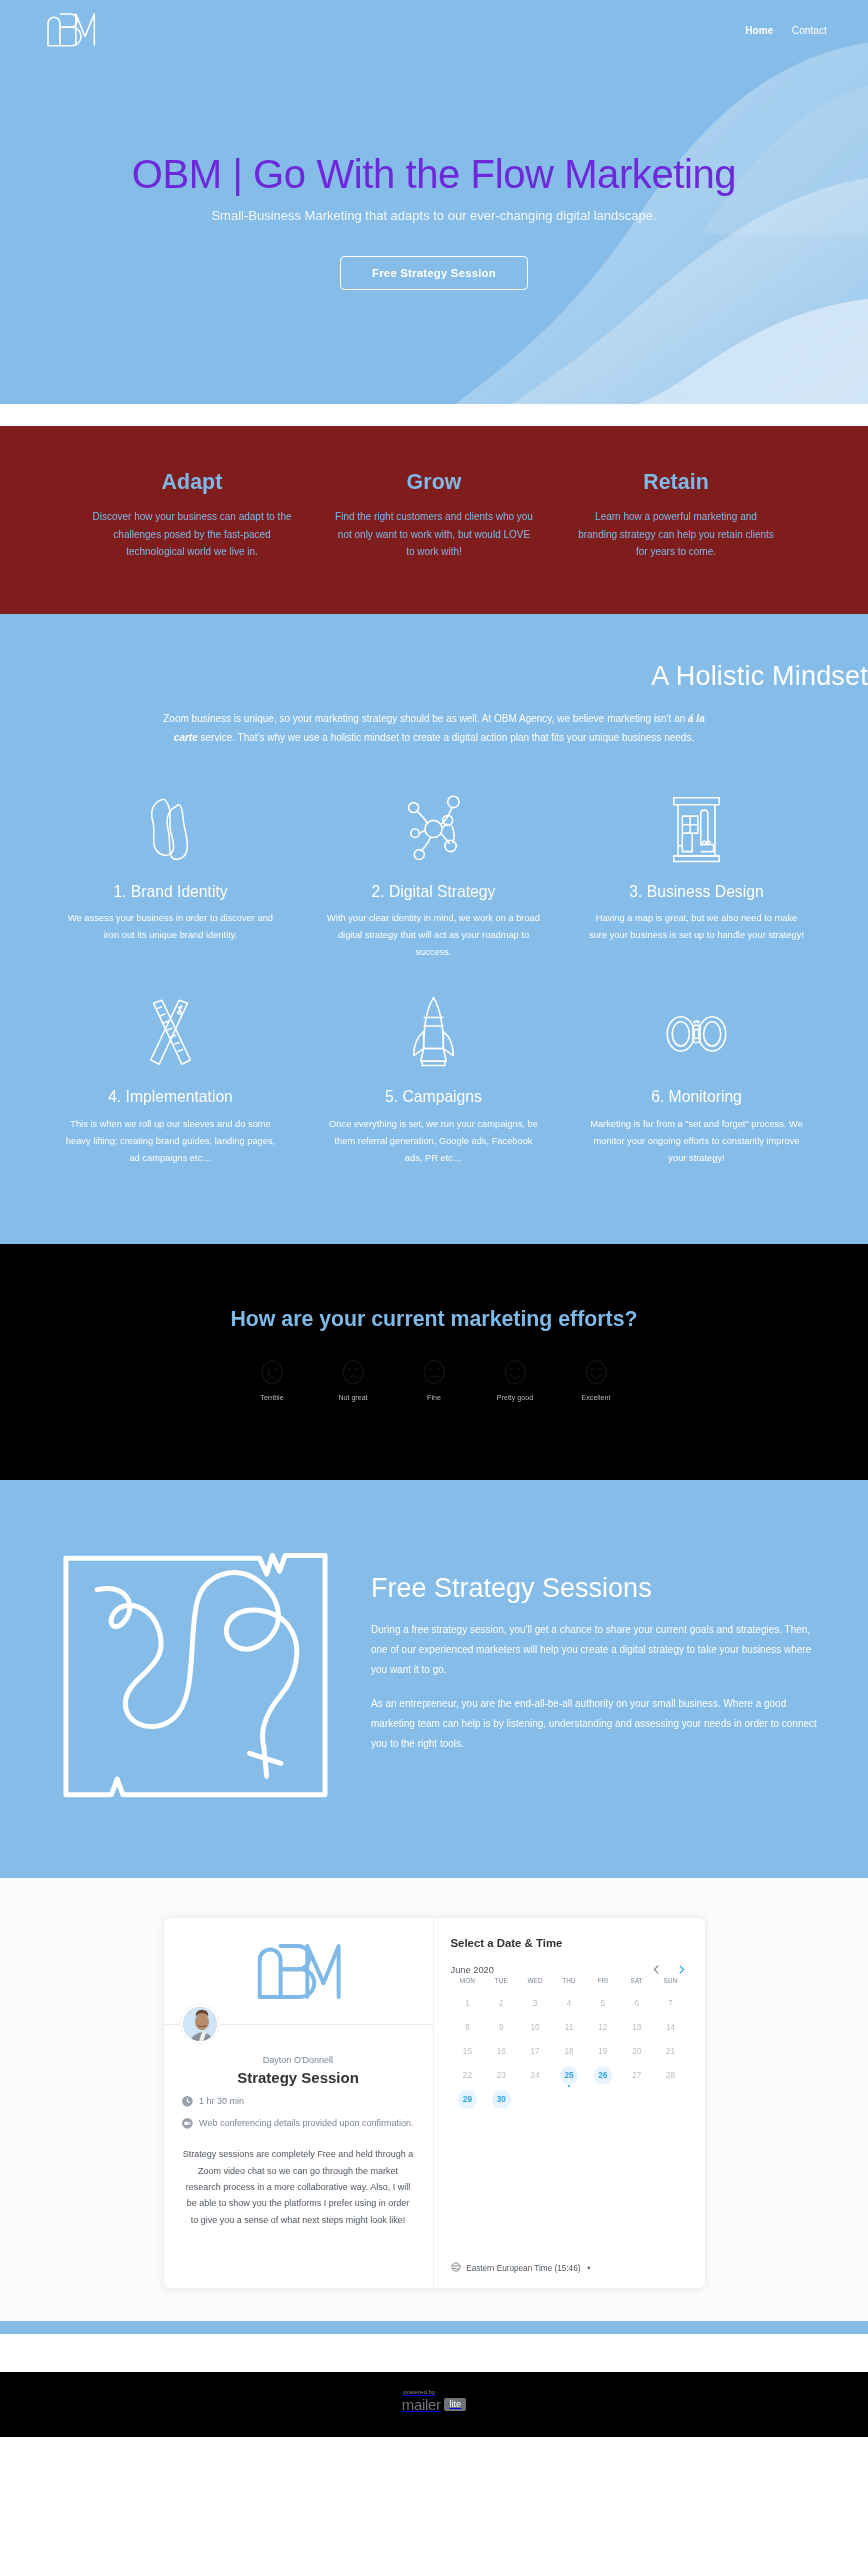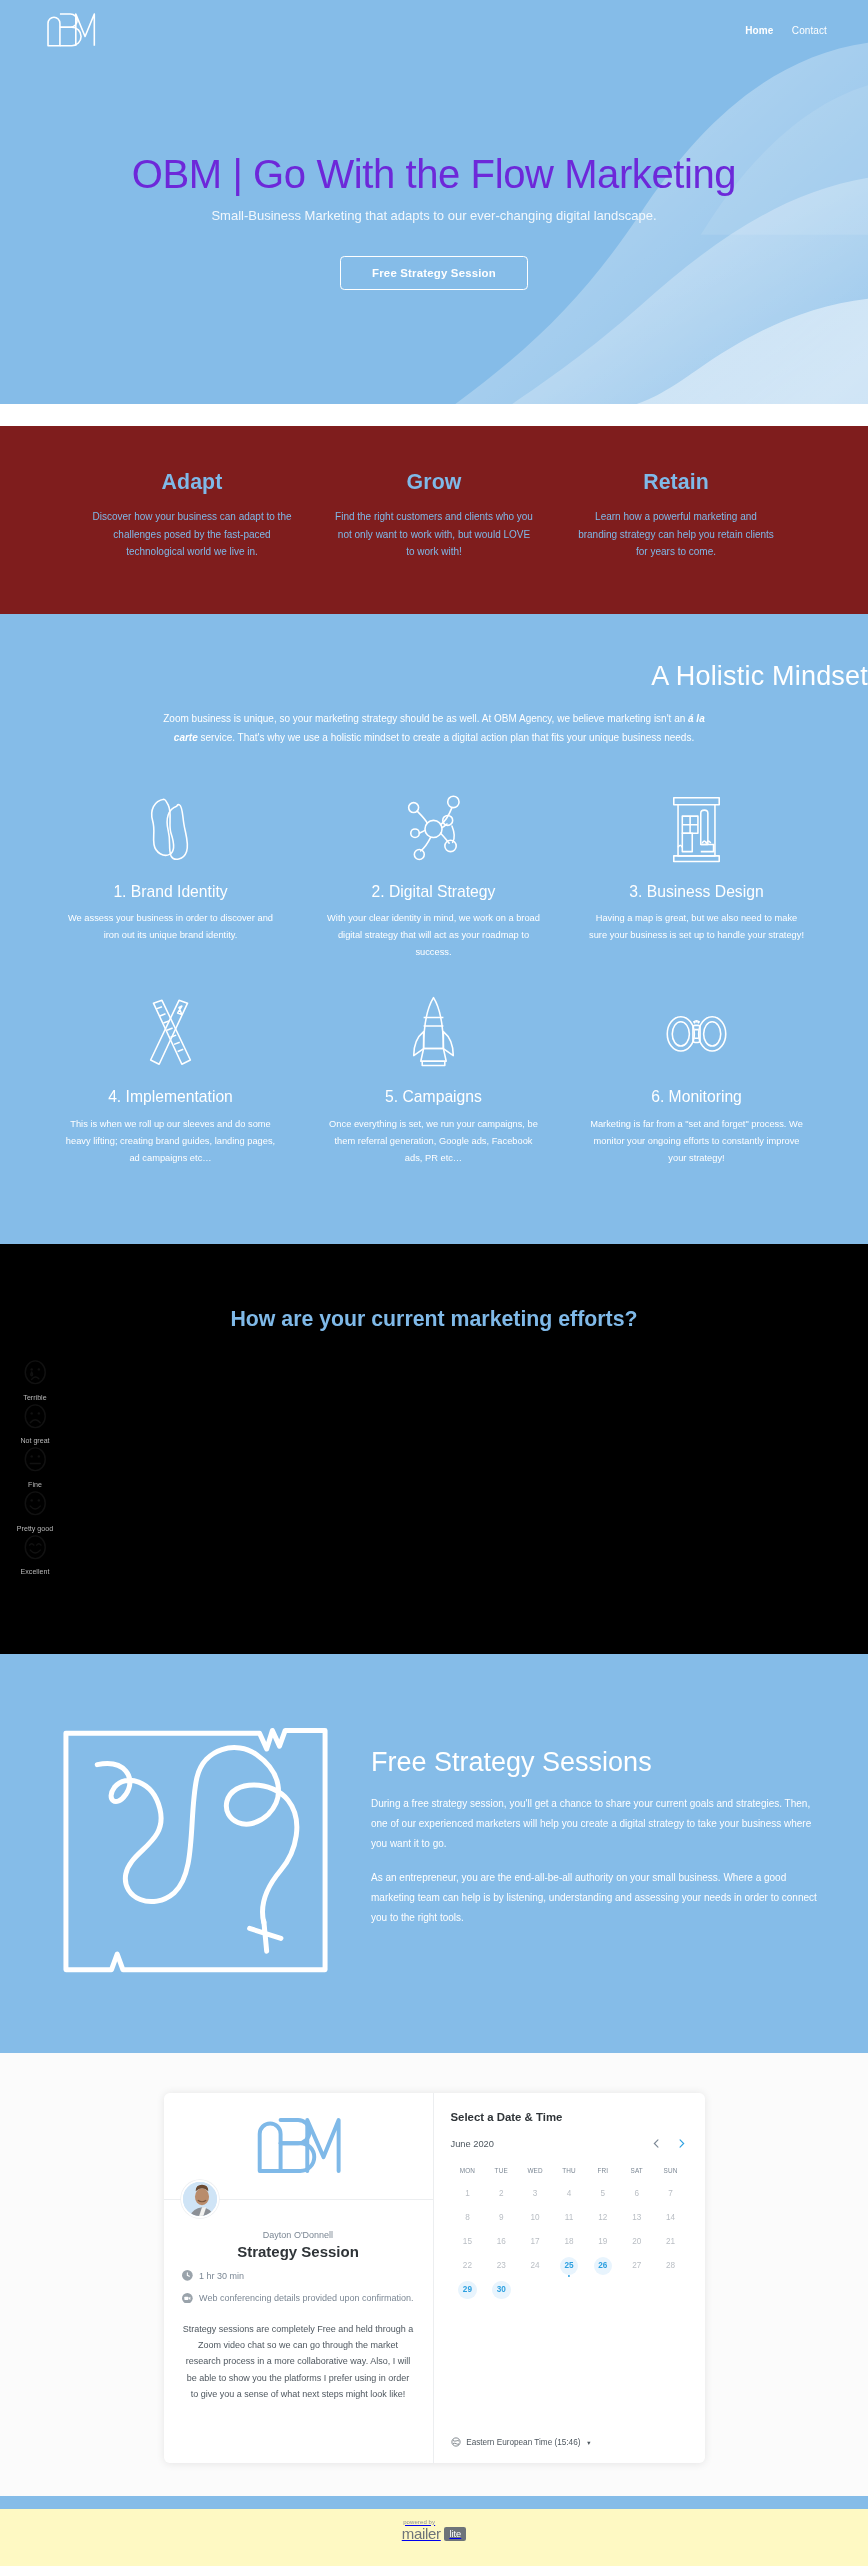--- a/index.html
+++ b/index.html
@@ -86,21 +86,21 @@
   .cards { display:flex; flex-wrap: wrap; width: 790px; margin: 34px auto 0; }
   .card { width: 263px; padding: 0 24px 26px; text-align:center; }
   .card-icon { height: 91px; display:flex; align-items:center; justify-content:center; margin-bottom: 10px;}
   .card-icon svg { display:block; }
   .card-h { color:#fff; font-size: 15.7px; font-weight: 400; margin-bottom: 9.3px; }
   .card-p { color:#fff; font-size: 9.3px; line-height: 1.85; }
 
   
   .survey { background:#000000; padding: 63px 8px 78px; text-align:center; }
   .survey-h { color:#7fb9e8; font-size: 21.3px; font-weight: 700; }
-  .faces { display:flex; justify-content:center; margin-top: 26px; flex-direction: column; }
+  .faces { display:flex; justify-content:center; gap: 27px; margin-top: 26px; }
   .face-item { width: 54px; }
   .face-item svg { display:block; margin: 0 auto; }
   .face-label { margin-top: 7.1px; font-size: 7.1px; color: #b8b8b8; }
 
   
   .fss { background:#85bce8; padding: 46px 0 57px; }
   .fss-inner { width: 776px; margin: 0 auto; display:flex; align-items:flex-start; gap: 26px; }
   .fss-art { width: 299px; flex: 0 0 299px; padding-top: 8.5px; }
   .fss-text { padding-top: 47px; flex: 1; }
   .fss-h { color:#fff; font-size: 27px; font-weight: 400; margin-bottom: 15.7px; }
@@ -127,21 +127,21 @@
   .bk-avatar svg { display:block; }
   .bk-body { padding: 30px 18.5px 18.5px; }
   .bk-host { color:#7b8794; font-size: 9px; margin-bottom: 3.6px; }
   .bk-title { color:#2f3438; font-size: 15px; font-weight: 700; margin-bottom: 9.3px; }
   .bk-meta { display:flex; gap: 5.7px; align-items:flex-start; margin-bottom: 6.4px; color:#7b8794; font-size: 9px; line-height:1.5;}
   .bk-meta .mi { flex: 0 0 11.4px; margin-top: 0.7px; }
   .bk-desc { margin-top: 13px; color:#4e575f; font-size: 9px; line-height: 1.82; }
 
   .bk-right { flex: 1; padding: 18.5px 17px 14.2px; display:flex; flex-direction:column; }
   .bk-sel { color:#2f3438; font-size: 11.4px; font-weight: 700; margin-bottom: 14.2px; }
-  .cal-head { display:flex; align-items:center; justify-content:space-between; margin-bottom: 17px; gap: 6px; }
+  .cal-head { display:flex; align-items:center; justify-content:space-between; margin-bottom: 1px; gap: 6px; }
   .cal-month { color:#4e575f; font-size: 9.3px; }
   .cal-navs { display:flex; gap: 11.4px; align-items:center; }
   .cal-arrow { width:13px; height:13px; cursor:pointer; }
   .cal-grid { display:grid; grid-template-columns: repeat(7, 1fr); row-gap: 2.8px; }
   .cal-dow { text-align:center; font-size: 6.4px; color:#7b8794; padding-bottom: 5.7px; letter-spacing:0.2px;}
   .cal-cell { display:flex; align-items:center; justify-content:center; height: 21.3px; }
   .cal-day {
     width: 18.5px; height: 18.5px; border-radius:50%;
     display:flex; align-items:center; justify-content:center;
     font-size: 8.2px; color:#b9bec4; position:relative;
@@ -149,21 +149,21 @@
   .cal-day.avail { background:#e8f4fd; color:#2da0e0; font-weight:700; cursor:pointer; }
   .cal-day.today::after {
     content:""; position:absolute; bottom: -2.1px; left:50%; transform:translateX(-50%);
     width:2.1px; height:2.1px; border-radius:50%; background:#2da0e0;
   }
   .tz { margin-top: auto; padding-top: 14.2px; display:flex; align-items:center; gap:5.7px; color:#4e575f; font-size: 8.2px; }
   .tz .caret { font-size: 5.7px; color:#4e575f; }
 
   
   .foot-bar { height: 13px; background:#85bce8; }
-  .footer { background:#fef9c3; padding: 10px 0 24px; text-align:center; }
+  .footer { background:#000000; padding: 17px 0 24px; text-align:center;margin-top:38px; }
   .ml { display:inline-block; text-align:left; }
   .ml-top { font-size: 6px; color:#8a8f94; letter-spacing:0.1px; margin-left: 1.4px;}
   .ml-row { display:flex; align-items:center; gap:3.6px; margin-top: 0.7px;}
   .ml-mailer { font-size: 15px; color:#6e7479; letter-spacing:-0.3px; }
   .ml-lite {
     background:#6e7479; color:#fff; font-size: 9.3px;
     padding: 1.4px 5px 2.1px; border-radius: 2.1px; position:relative;
   }
 </style>
 </head>

